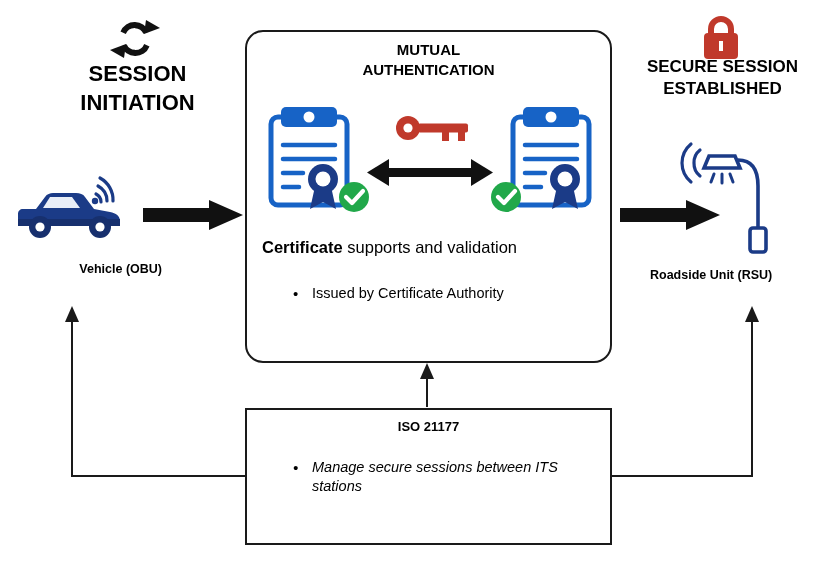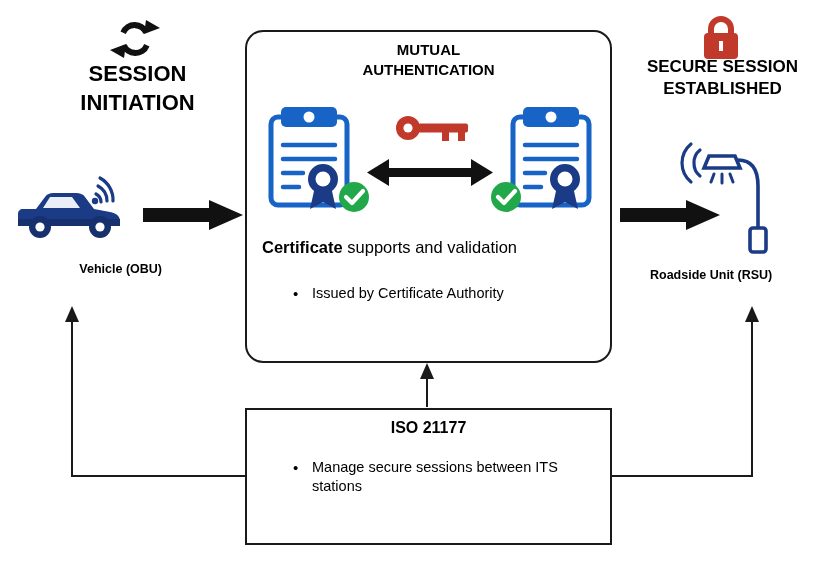--- a/index.html
+++ b/index.html
@@ -91,23 +91,23 @@
   #auth-bullets { left: 262px; top: 276px; width: 340px; }
 
   
   #iso-box {
     left: 245px; top: 408px; width: 367px; height: 137px;
     border: 2px solid #1a1a1a;
     background: #fff;
   }
   #iso-title {
     left: 245px; top: 419px; width: 367px;
-    text-align: center; font-size: 16px; font-weight: bold; color: #000;
-  }
-  #iso-bullets { left: 262px; top: 450px; width: 340px; }
+    text-align: center; font-size: 13px; font-weight: bold; color: #000;
+  }
+  #iso-bullets { left: 262px; top: 450px; width: 340px; font-style: italic; }
 
   
   .thick-arrow { height: 34px; }
   #arrow-left-main { left: 143px; top: 198px; width: 100px; }
   #arrow-right-main { left: 620px; top: 198px; width: 100px; }
 
   
   #key-icon-wrap { left: 392px; top: 112px; width: 80px; height: 32px; }
 
   

